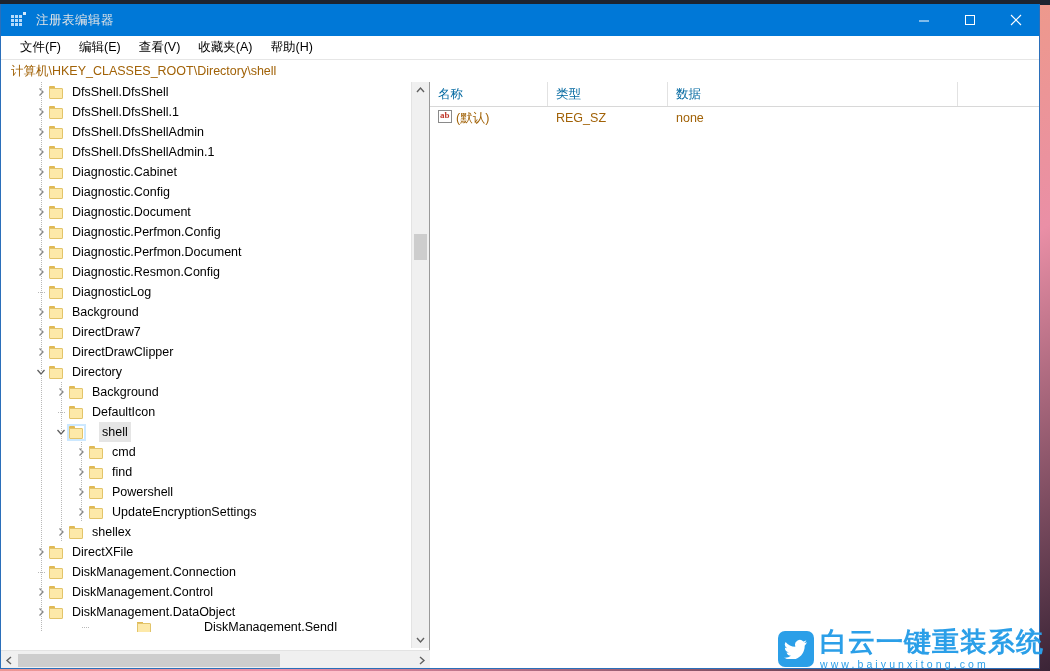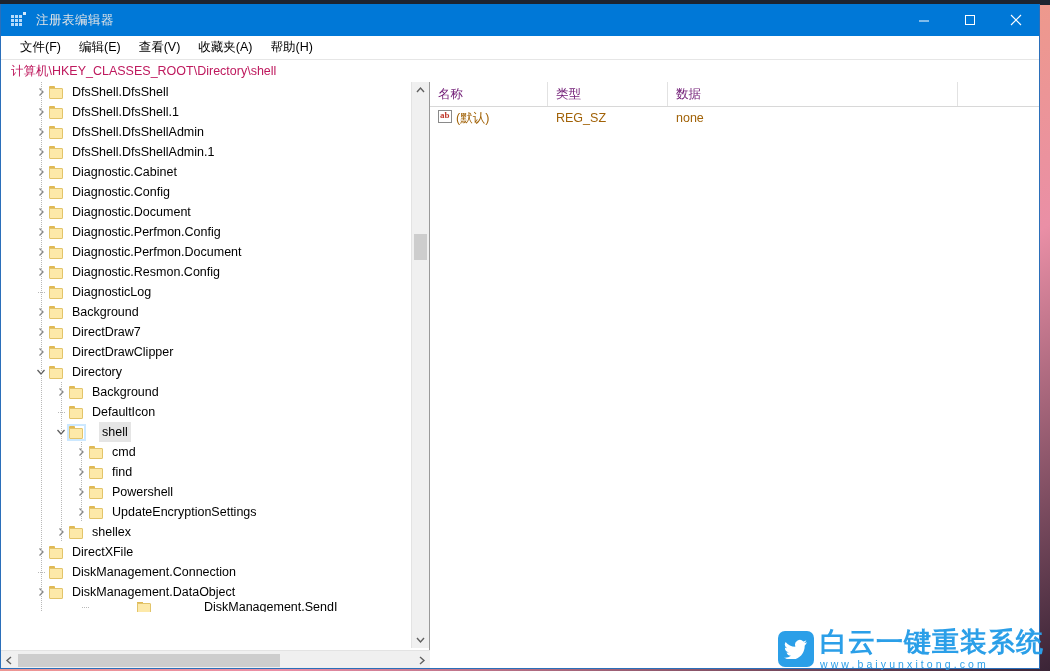--- a/index.html
+++ b/index.html
@@ -21,21 +21,21 @@
   .winbtns{position:absolute;right:0;top:0;height:32px;display:flex;}
   .winbtn{width:46px;height:32px;display:flex;align-items:center;justify-content:center;}
   .winbtn svg{display:block;}
   
   .menubar{height:23px;background:#ffffff;display:flex;align-items:center;
     border-bottom:1px solid #e6e6e6;padding-left:10px;}
   .menuitem{font-size:12.5px;color:#000;padding:2px 9px;cursor:default;}
   
   .addrbar{height:22px;background:#ffffff;border-bottom:1px solid #a6a6a6;
     display:flex;align-items:center;padding-left:10px;}
-  .addrbar span{font-size:12.5px;color:#be185d;}
+  .addrbar span{font-size:12.5px;color:#a16207;}
   
   .content{position:absolute;left:0;top:78px;width:1040px;height:587px;display:flex;}
   .leftpane{width:429px;position:relative;background:#fff;border-right:1px solid #9a9a9a;box-sizing:border-box;}
   .tree-view{position:absolute;left:0;top:0;width:404px;height:566px;overflow:hidden;background:#fff;}
   .rightpane{flex:1;position:relative;background:#fff;}
   
   .row{height:20px;display:flex;align-items:center;position:relative;white-space:nowrap;}
   .guide{position:absolute;top:0;height:20px;width:1px;
     background-image:linear-gradient(to bottom,#b9b9b9 1px,transparent 1px);
     background-size:1px 2px;}
@@ -47,21 +47,21 @@
   .folder{width:15px;height:13px;flex:none;position:relative;margin-right:5px;}
   .folder .tab{position:absolute;left:0;top:0;width:6px;height:3px;background:#e0b956;border-radius:1px 1px 0 0;}
   .folder .body{position:absolute;left:0;top:2px;width:14px;height:11px;background:#fde9a9;
     border:1px solid #e2c46a;box-sizing:border-box;border-radius:0 1px 1px 1px;}
   .label{font-size:12.5px;color:#000;line-height:20px;padding:0 3px;}
   .sel .label{background:#e5e5e5;margin-left:10px;}
   .sel .folder{box-shadow:0 0 0 2px #cce8ff;}
   .cut{overflow:hidden;height:10px;gap:44px;}
   
   .hdr{height:24px;display:flex;border-bottom:1px solid #d8d8d8;background:#fff;}
-  .hcell{font-size:12.5px;color:#701a75;display:flex;align-items:center;padding-left:8px;
+  .hcell{font-size:12.5px;color:#0369a1;display:flex;align-items:center;padding-left:8px;
     border-right:1px solid #e2e2e2;box-sizing:border-box;height:24px;}
   .vrow{height:22px;display:flex;align-items:center;}
   .vcell{font-size:12.5px;color:#a16207;display:flex;padding-left:8px;box-sizing:border-box;}
   .abicon{width:14px;height:13px;flex:none;margin-right:4px;position:relative;
     background:#fff;border:1px solid #8a8a8a;box-sizing:border-box;}
   .abicon::after{content:"ab";position:absolute;left:1px;top:-2px;font-size:9px;color:#c0392b;
     font-family:"Liberation Serif",serif;font-weight:bold;line-height:13px;}
   
   .vsb{position:absolute;right:0;top:0;width:17px;height:566px;background:#f0f0f0;border-left:1px solid #e3e3e3;}
   .sb-arrow{width:17px;height:17px;display:flex;align-items:center;justify-content:center;}
@@ -490,20 +490,34 @@
             <span style="width: 32px; flex: 0 0 auto;"></span>
             <span class="chev">
               <svg width="10" height="10">
                 <polyline points="3.5,1.5 7,5 3.5,8.5" fill="none" stroke="#868686" stroke-width="1.3"></polyline>
               </svg>
             </span>
             <span class="folder">
               <span class="tab"></span>
               <span class="body"></span>
             </span>
+            <span class="label">DiskManagement.Control</span>
+          </div>
+          <div class="row">
+            <span class="guide" style="left: 40px;"></span>
+            <span style="width: 32px; flex: 0 0 auto;"></span>
+            <span class="chev">
+              <svg width="10" height="10">
+                <polyline points="3.5,1.5 7,5 3.5,8.5" fill="none" stroke="#868686" stroke-width="1.3"></polyline>
+              </svg>
+            </span>
+            <span class="folder">
+              <span class="tab"></span>
+              <span class="body"></span>
+            </span>
             <span class="label">DiskManagement.DataObject</span>
           </div>
           <div class="row cut">
             <span class="guide" style="left: 40px;"></span>
             <span style="width: 32px; flex: 0 0 auto;"></span>
             <span class="dash"></span>
             <span class="folder">
               <span class="tab"></span>
               <span class="body"></span>
             </span>

